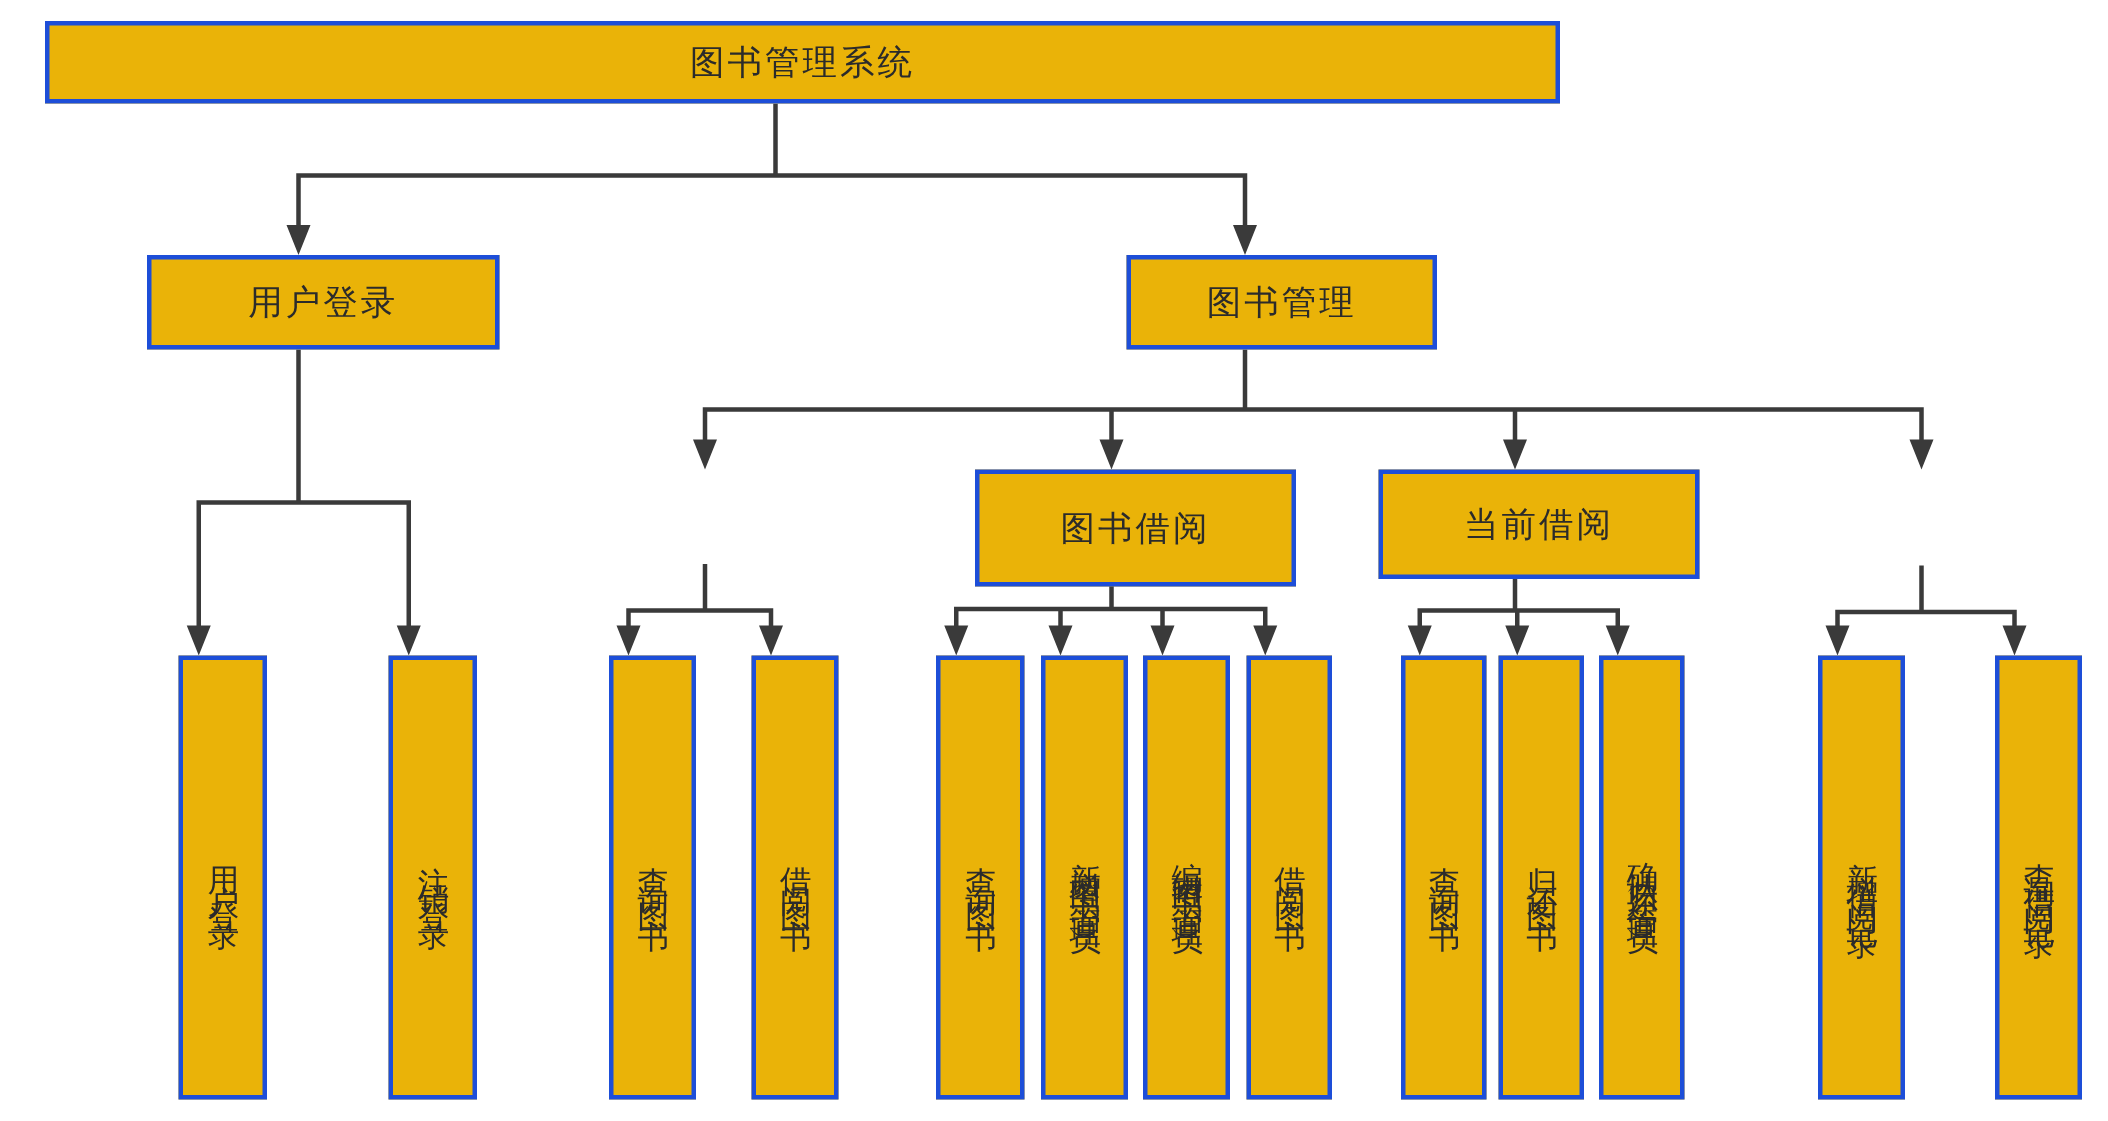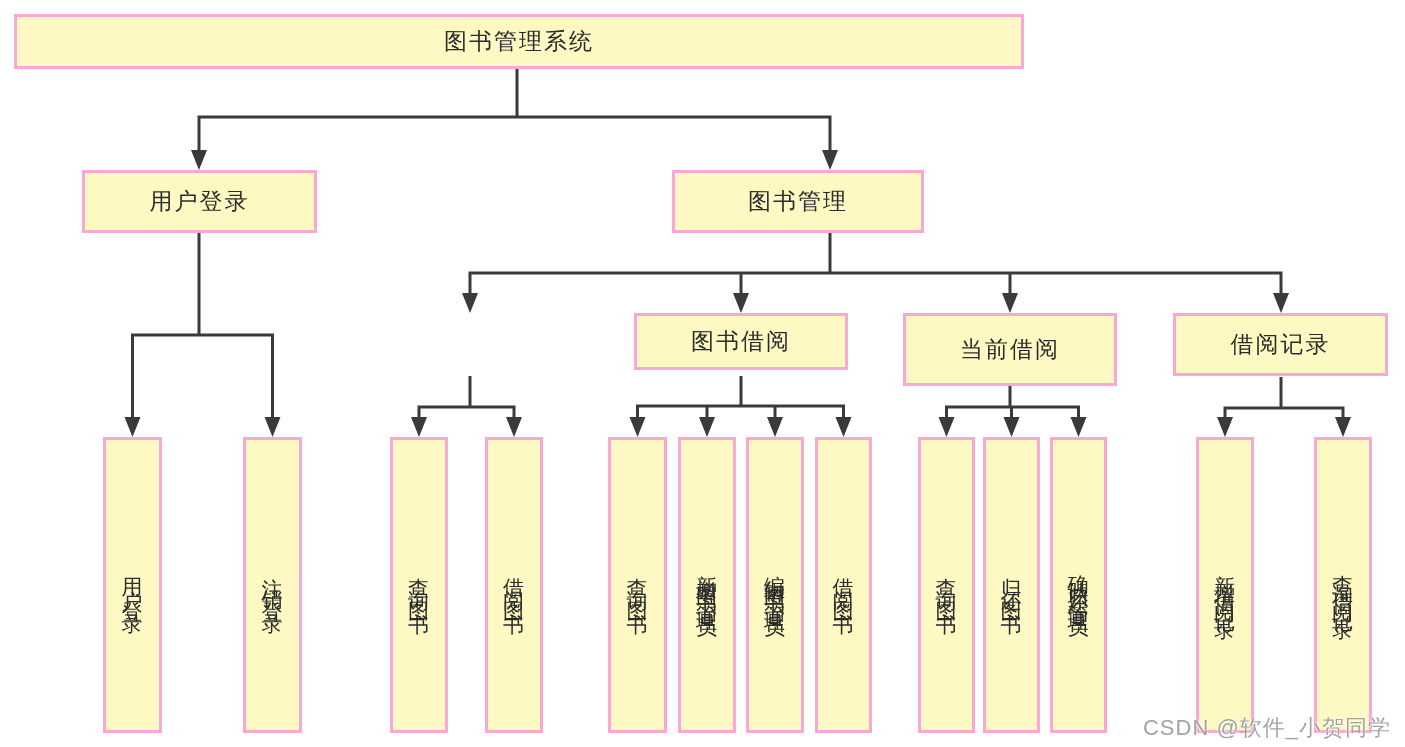--- a/index.html
+++ b/index.html
@@ -12,26 +12,27 @@
     overflow: hidden;
   }
   #connectors {
     position: absolute;
     left: 0; top: 0;
     width: 1405px; height: 747px;
   }
   .node {
     position: absolute;
     box-sizing: border-box;
-    border: 3px solid #f9a8d4;
-    background: #fef9c3;
+    border: 3px solid #1d4ed8;
+    background: #eab308;
     color: #2b2b2b;
     display: flex;
     align-items: center;
     justify-content: center;
+    margin-left: 16px;
   }
   .node-h {
     font-size: 23px;
     letter-spacing: 2px;
     white-space: nowrap;
   }
   .node-v {
     font-size: 21px;
     writing-mode: vertical-rl;
     text-orientation: mixed;
@@ -104,38 +105,36 @@
          M938.5 417 L954.5 417 L946.5 437 Z
          M1003.5 417 L1019.5 417 L1011.5 437 Z
          M1070.5 417 L1086.5 417 L1078.5 437 Z
          M1217 417 L1233 417 L1225 437 Z
          M1335 417 L1351 417 L1343 437 Z"></path>
   </svg>
 
   <div class="node node-h" style="left:14px; top:14px; width:1010px; height:55px;">图书管理系统</div>
 
   <div class="node node-h" style="left:82px; top:170px; width:235px; height:63px;">用户登录</div>
-  <div class="node node-h" style="left:672px; top:170px; width:252px; height:63px;">图书管理</div>
+  <div class="node node-h" style="left:735px; top:170px; width:207px; height:63px;">图书管理</div>
 
-  <div class="node node-h" style="left:634px; top:313px; width:214px; height:57px;">图书借阅</div>
+  <div class="node node-h" style="left:634px; top:313px; width:214px; height:78px;">图书借阅</div>
   <div class="node node-h" style="left:903px; top:313px; width:214px; height:73px;">当前借阅</div>
-  <div class="node node-h" style="left:1173px; top:313px; width:215px; height:63px;">借阅记录</div>
 
   <div class="node node-v" style="left: 103px; top: 437px; width: 59px; height: 296px; letter-spacing: 12px;">用户登录</div>
   <div class="node node-v" style="left: 243px; top: 437px; width: 59px; height: 296px; letter-spacing: 12px;">注销登录</div>
 
   <div class="node node-v" style="left: 390px; top: 437px; width: 58px; height: 296px; letter-spacing: 12px;">查询图书</div>
   <div class="node node-v" style="left: 485px; top: 437px; width: 58px; height: 296px; letter-spacing: 12px;">借阅图书</div>
 
   <div class="node node-v" style="left: 608px; top: 437px; width: 59px; height: 296px; letter-spacing: 12px;">查询图书</div>
   <div class="node node-v" style="left: 678px; top: 437px; width: 58px; height: 296px; letter-spacing: 6px;">新增图书（管理员）</div>
   <div class="node node-v" style="left: 746px; top: 437px; width: 58px; height: 296px; letter-spacing: 6px;">编辑图书（管理员）</div>
   <div class="node node-v" style="left: 815px; top: 437px; width: 57px; height: 296px; letter-spacing: 12px;">借阅图书</div>
 
   <div class="node node-v" style="left: 918px; top: 437px; width: 57px; height: 296px; letter-spacing: 12px;">查询图书</div>
   <div class="node node-v" style="left: 983px; top: 437px; width: 57px; height: 296px; letter-spacing: 12px;">归还图书</div>
   <div class="node node-v" style="left: 1050px; top: 437px; width: 57px; height: 296px; letter-spacing: 6px;">确认归还（管理员）</div>
 
   <div class="node node-v" style="left: 1196px; top: 437px; width: 58px; height: 296px; letter-spacing: 9px;">新增借阅记录</div>
   <div class="node node-v" style="left: 1314px; top: 437px; width: 58px; height: 296px; letter-spacing: 9px;">查询借阅记录</div>
 
-  <div id="watermark">CSDN @软件_小贺同学</div>
 </div>
 
 </body></html>

